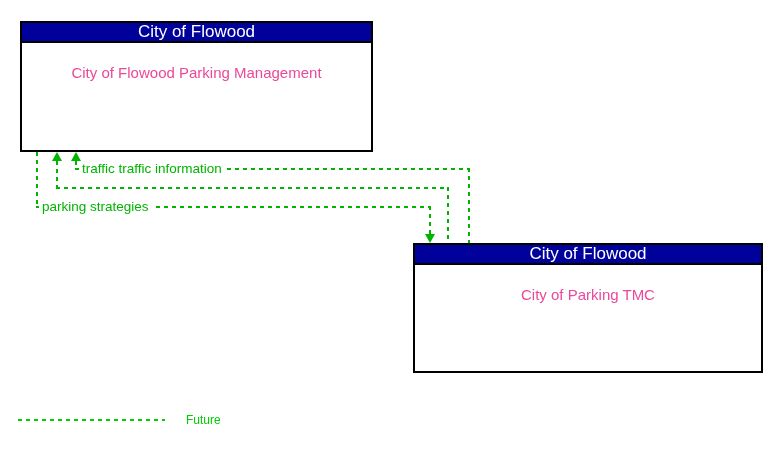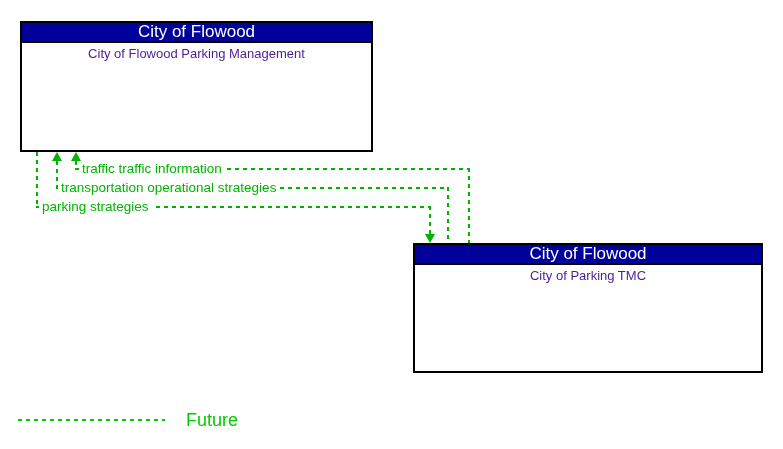--- a/index.html
+++ b/index.html
@@ -30,24 +30,24 @@
     line-height:18px;
     background:var(--header-blue);
     color:#fff;
     text-align:center;
     font-size:17px;
     border-bottom:2px solid var(--border-black);
     white-space:nowrap;
     overflow:hidden;
   }
   .entity-title{
-    padding-top:3px;
+    padding-top:21px;
     text-align:center;
-    font-size:13px;
-    color:#4c1d95;
+    font-size:15px;
+    color:#ec4899;
     white-space:nowrap;
   }
   
   .hline{
     position:absolute;height:2px;
     background:repeating-linear-gradient(to right,var(--flow-green) 0,var(--flow-green) 4px,transparent 4px,transparent 8px);
   }
   .vline{
     position:absolute;width:2px;
     background:repeating-linear-gradient(to bottom,var(--flow-green) 0,var(--flow-green) 4px,transparent 4px,transparent 8px);
@@ -74,21 +74,21 @@
     white-space:nowrap;
   }
   
   .legend-line{
     position:absolute;height:2px;
     background:repeating-linear-gradient(to right,var(--legend-green) 0,var(--legend-green) 4px,transparent 4px,transparent 8px);
   }
   .legend-label{
     position:absolute;
     color:var(--legend-green);
-    font-size:18px;
+    font-size:12px;
     line-height:14px;
     white-space:nowrap;
   }
 </style>
 </head>
 <body>
 
 <div class="canvas">
 
   <div class="entity-box" style="left:20px;top:21px;width:353px;height:131px;">
@@ -112,19 +112,18 @@
   <div class="hline" style="left:56px;top:187px;width:392px;"></div>
   <div class="hline" style="left:36px;top:206px;width:394px;"></div>
 
   <div class="vline" style="left:468px;top:168px;height:75px;"></div>
   <div class="vline" style="left:447px;top:187px;height:56px;"></div>
   <div class="vline" style="left:429px;top:206px;height:29px;"></div>
 
   <div class="arrow-down" style="left:425px;top:234px;"></div>
 
   <span class="flow-label" style="left:79px;top:162px;">traffic traffic information</span>
-  <span class="flow-label" style="left:58px;top:181px;">transportation operational strategies</span>
   <span class="flow-label" style="left:39px;top:200px;">parking strategies</span>
 
   <div class="legend-line" style="left:18px;top:419px;width:147px;"></div>
   <span class="legend-label" style="left:186px;top:413px;">Future</span>
 
 </div>
 
 </body></html>

